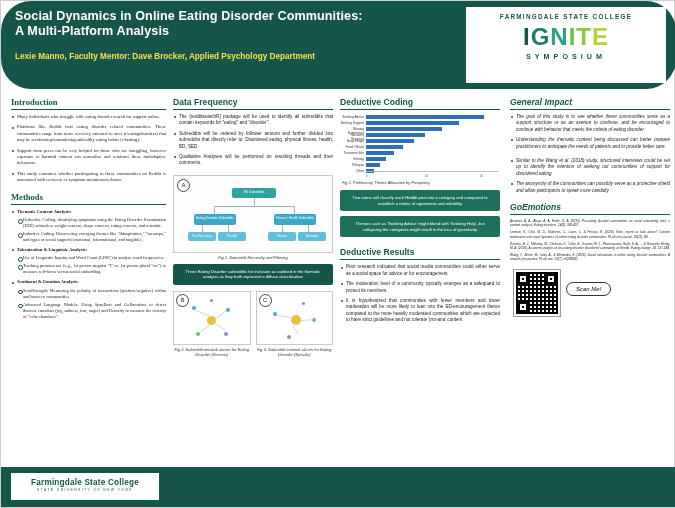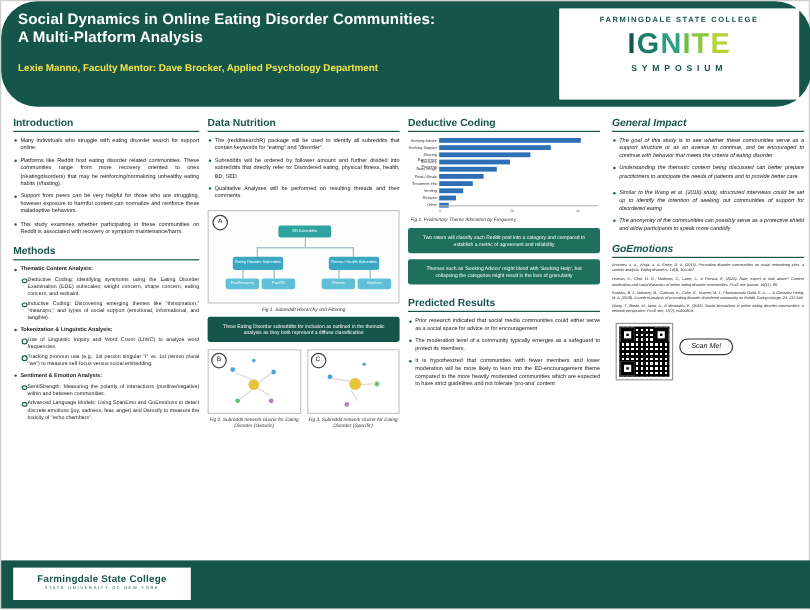--- a/index.html
+++ b/index.html
@@ -65,21 +65,21 @@
   .logo-ignite .e { color:#b4d334; }
   .logo-sym {
     font-size:7.2px; letter-spacing:4px; color:#16564a; font-weight:bold;
     margin-top:-2px;
   }
   
   .cols {
     position:absolute; left:0; top:88px; width:675px; height:380px;
   }
   .col { position:absolute; top:8px; }
-  .col1 { left:10px; width:155px; }
+  .col1 { left:10px; width:155px;font-family:Liberation Serif, serif; }
   .col2 { left:172px; width:160px; }
   .col3 { left:339px; width:160px; }
   .col4 { left:509px; width:160px;font-style:italic; }
 
   .sec-head {
     color:#16564a;
     font-size:8.6px;
     font-weight:bold;
     border-bottom:1px solid #16564a;
     padding-bottom:2px;
@@ -299,21 +299,21 @@
               <li>Advanced Language Models: Using SpanEmo and GoEmotions to detect discrete emotions (joy, sadness, fear, anger) and Detoxify to measure the toxicity of "echo chambers".</li>
             </ul>
           </li>
         </ul>
       </div>
     </div>
 
     <div class="col col2">
 
       <div class="sec">
-        <div class="sec-head">Data Nutrition</div>
+        <div class="sec-head">Data Frequency</div>
         <ul class="body-list">
           <li>The {redditsearchR} package will be used to identify all subreddits that contain keywords for "eating" and "disorder".</li>
           <li>Subreddits will be ordered by follower amount and further divided into subreddits that directly refer to: Disordered eating, physical fitness, health, BD, SED.</li>
           <li>Qualitative Analyses will be performed on resulting threads and their comments.</li>
         </ul>
       </div>
 
       <div style="margin-top:4px;">
         <div class="figbox hier" style="height:78px;">
           <div class="circle-label" style="left:3px; top:3px;">A</div>
@@ -421,21 +421,21 @@
           <div class="bar-tick" style="left:140px;">40</div>
         </div>
 
         <div class="fig-cap" style="text-align:left; padding-left:2px;">Fig 1. Preliminary Theme Allocation by Frequency</div>
 
         <div class="callout">Two raters will classify each Reddit post into a category and compared to establish a metric of agreement and reliability</div>
         <div class="callout">Themes such as 'Seeking Advice' might blend with 'Seeking Help', but collapsing the categories might result in the loss of granularity</div>
       </div>
 
       <div class="sec" style="margin-top:10px;">
-        <div class="sec-head">Predicted Results</div>
+        <div class="sec-head">Deductive Results</div>
         <ul class="body-list">
           <li>Prior research indicated that social media communities could either serve as a social space for advice or for encouragement</li>
           <li>The moderation level of a community typically emerges as a safeguard to protect its members.</li>
           <li>It is hypothesized that communities with fewer members and lower moderation will be more likely to lean into the ED-encouragement theme compared to the more heavily moderated communities which are expected to have strict guidelines and not tolerate 'pro-ana' content</li>
         </ul>
       </div>
 
     </div>
 
     <div class="col col4">

